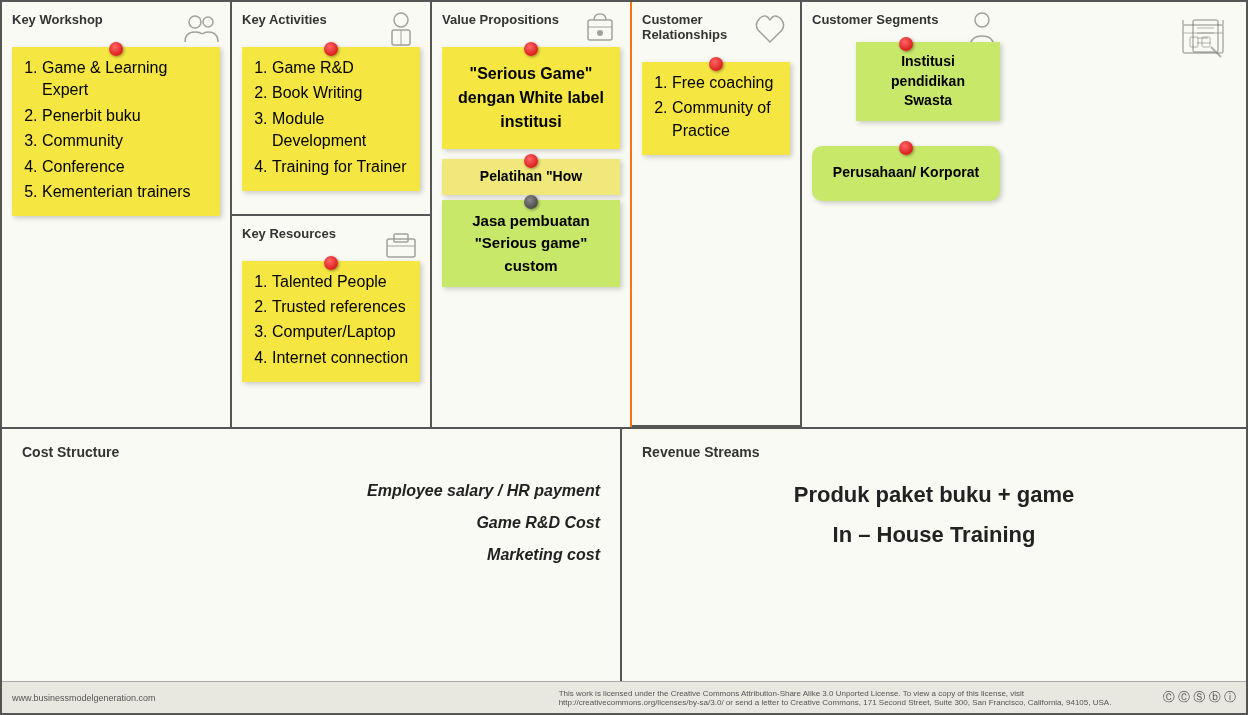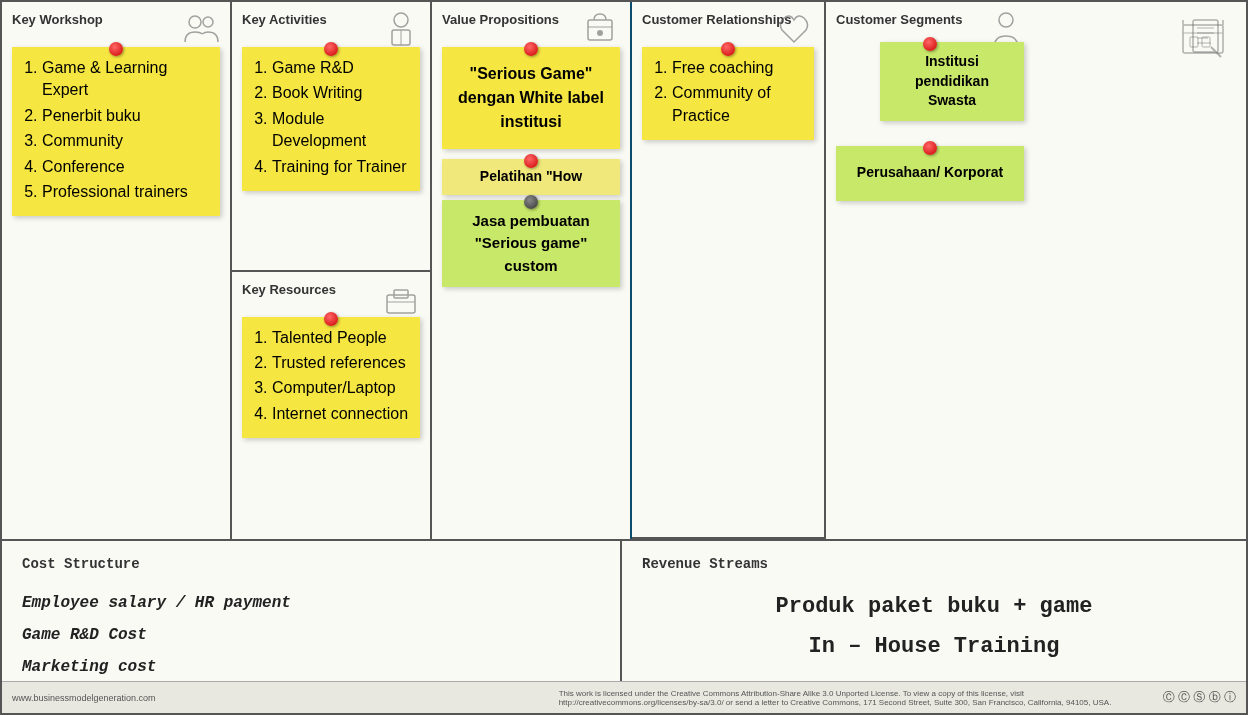--- a/index.html
+++ b/index.html
@@ -18,22 +18,21 @@
       flex-direction: column;
       background: #fafaf5;
     }
     .top-section {
       display: flex;
       flex: 1;
       border-bottom: 2px solid #555;
     }
     .bottom-section {
       display: flex;
-      height: 140px;
-      font-family: Liberation Mono, monospace;
+      height: 252px;
     }
     .cell {
       border-right: 2px solid #555;
       padding: 10px;
       position: relative;
       overflow: hidden;
     }
     .cell:last-child { border-right: none; }
     .cell-title {
       font-size: 13px;
@@ -49,21 +48,21 @@
       flex-direction: column;
       width: 200px;
       border-right: 2px solid #555;
     }
     .middle-top { flex: 1; border-bottom: 2px solid #555; padding: 10px; position: relative; overflow: hidden; }
     .middle-bottom { flex: 1; padding: 10px; position: relative; overflow: hidden; }
 
     .right-split {
       display: flex;
       flex-direction: row;
-      width: 194px;
+      width: 170px;
       border-right: 2px solid #555;
     }
     .right-top { flex: 1; border-bottom: 2px solid #555; padding: 10px; position: relative; overflow: hidden; }
     .right-bottom { flex: 1; padding: 10px; position: relative; overflow: hidden; }
 
     
     .sticky-yellow {
       background: #f5e642;
       padding: 10px;
       position: relative;
@@ -141,21 +140,21 @@
       flex: 1;
       padding: 15px 20px;
     }
     .bottom-title {
       font-size: 14px;
       font-weight: bold;
       color: #333;
       margin-bottom: 15px;
     }
     .bottom-content {
-      text-align: left;
+      text-align: right;
       font-size: 16px;
       font-weight: bold;
       font-style: italic;
       line-height: 2;
       color: #222;
     }
     .revenue-content {
       text-align: center;
       font-size: 22px;
       font-weight: bold;
@@ -217,21 +216,21 @@
         </svg>
       </div>
       <div class="sticky-wrapper">
         <div class="pin"></div>
         <div class="sticky-yellow">
           <ol>
             <li>Game &amp; Learning Expert</li>
             <li>Penerbit buku</li>
             <li>Community</li>
             <li>Conference</li>
-            <li>Professional trainers</li>
+            <li>Kementerian trainers</li>
           </ol>
         </div>
       </div>
     </div>
 
     <div class="middle-split">
 
       <div class="middle-top">
         <div class="cell-title">Key Activities</div>
         <div style="position:absolute;top:8px;right:10px;opacity:0.6;">
@@ -270,21 +269,21 @@
               <li>Talented People</li>
               <li>Trusted references</li>
               <li>Computer/Laptop</li>
               <li>Internet connection</li>
             </ol>
           </div>
         </div>
       </div>
     </div>
 
-    <div class="cell" style="width:200px;border-right:2px solid #0c4a6e;">
+    <div class="cell" style="width:200px;border-right:2px solid #f97316;">
       <div class="cell-title">Value Propositions</div>
       <div style="position:absolute;top:8px;right:10px;opacity:0.6;">
         <svg width="40" height="38" viewBox="0 0 40 38">
           <rect x="8" y="10" width="24" height="20" rx="2" fill="none" stroke="#666" stroke-width="1.5"></rect>
           <path d="M14 10 Q14 4 20 4 Q26 4 26 10" fill="none" stroke="#666" stroke-width="1.5"></path>
           <line x1="8" y1="17" x2="32" y2="17" stroke="#666" stroke-width="1"></line>
           <circle cx="20" cy="23" r="3" fill="#666"></circle>
         </svg>
       </div>
 
@@ -343,21 +342,21 @@
 
       <div style="position:relative;margin-top:15px;padding-left:44px;">
         <div class="pin"></div>
         <div class="sticky-green" style="text-align:center;font-size:14px;font-weight:bold;min-height:60px;display:flex;align-items:center;justify-content:center;">
           Institusi pendidikan Swasta
         </div>
       </div>
 
       <div style="position:relative;margin-top:25px;">
         <div class="pin"></div>
-        <div class="sticky-green" style="text-align:center;font-size:14px;font-weight:bold;min-height:55px;display:flex;align-items:center;justify-content:center;">
+        <div class="sticky-green" style="text-align:center;font-size:14px;font-weight:bold;min-height:55px;display:flex;align-items:center;justify-content:center;border-radius:10px;">
           Perusahaan/ Korporat
         </div>
       </div>
 
     </div>
 
   </div>
 
   <div class="bottom-section">
 

